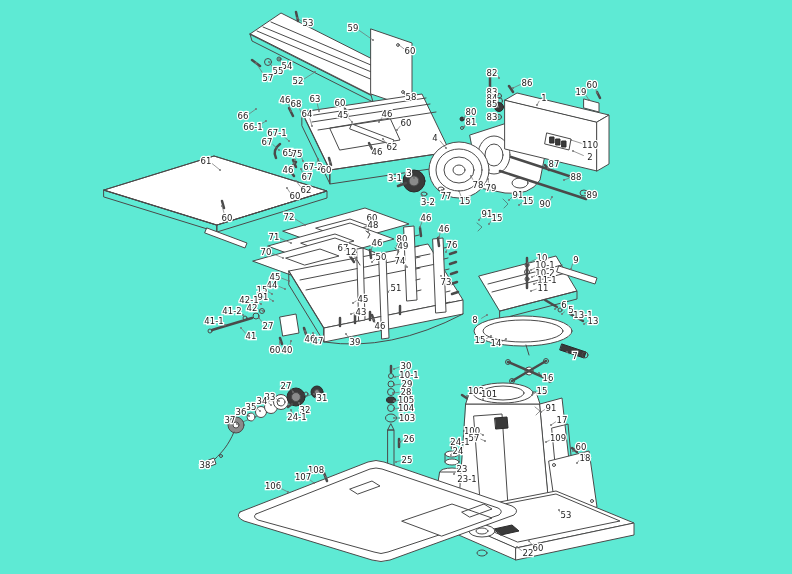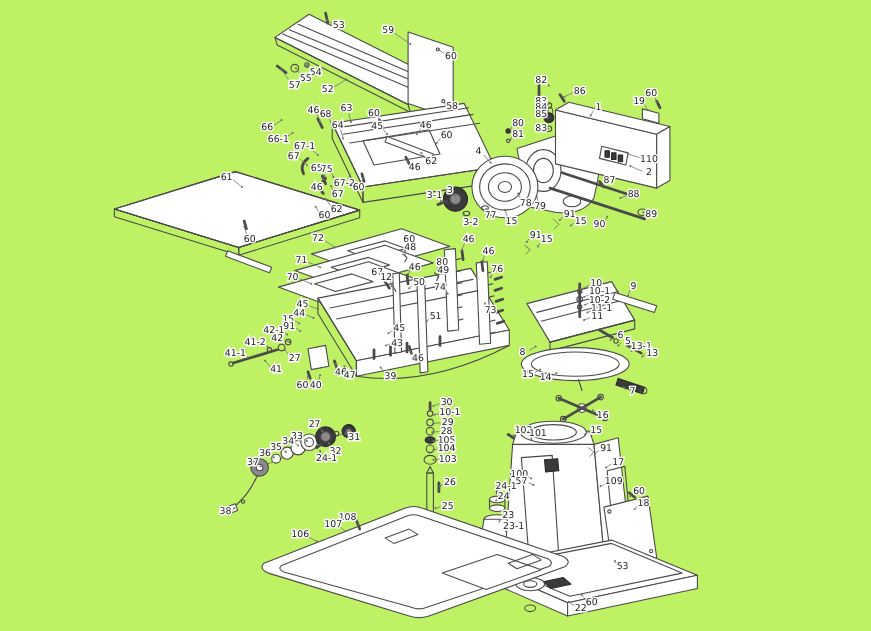--- a/index.html
+++ b/index.html
@@ -1,16 +1,16 @@
 <!DOCTYPE html>
 <html><head>
 <meta charset="utf-8">
 <style>
   html,body{margin:0;padding:0;background:#fff;}
-  .stage{position:relative;width:792px;height:574px;background:#bef264;overflow:hidden;
+  .stage{position:relative;width:792px;height:574px;background:#5eead4;overflow:hidden;
          font-family:"DejaVu Sans",sans-serif;}
   svg{position:absolute;left:0;top:0;}
   svg .ln, svg polygon, svg polyline, svg path, svg line, svg rect, svg ellipse, svg circle{
       stroke:#4a4a4a;fill:none;stroke-width:1;stroke-linejoin:round;stroke-linecap:round;}
   svg .fillw{fill:#ffffff;}
   svg .filld{fill:#3a3a3a;stroke:#2a2a2a;}
   svg .fillg{fill:#8a8a8a;stroke:#4a4a4a;}
   svg .thick{stroke-width:2.5;}
   svg .thin{stroke-width:.6;}
   svg .leader{stroke:#6f6f6f;stroke-width:.7;}

